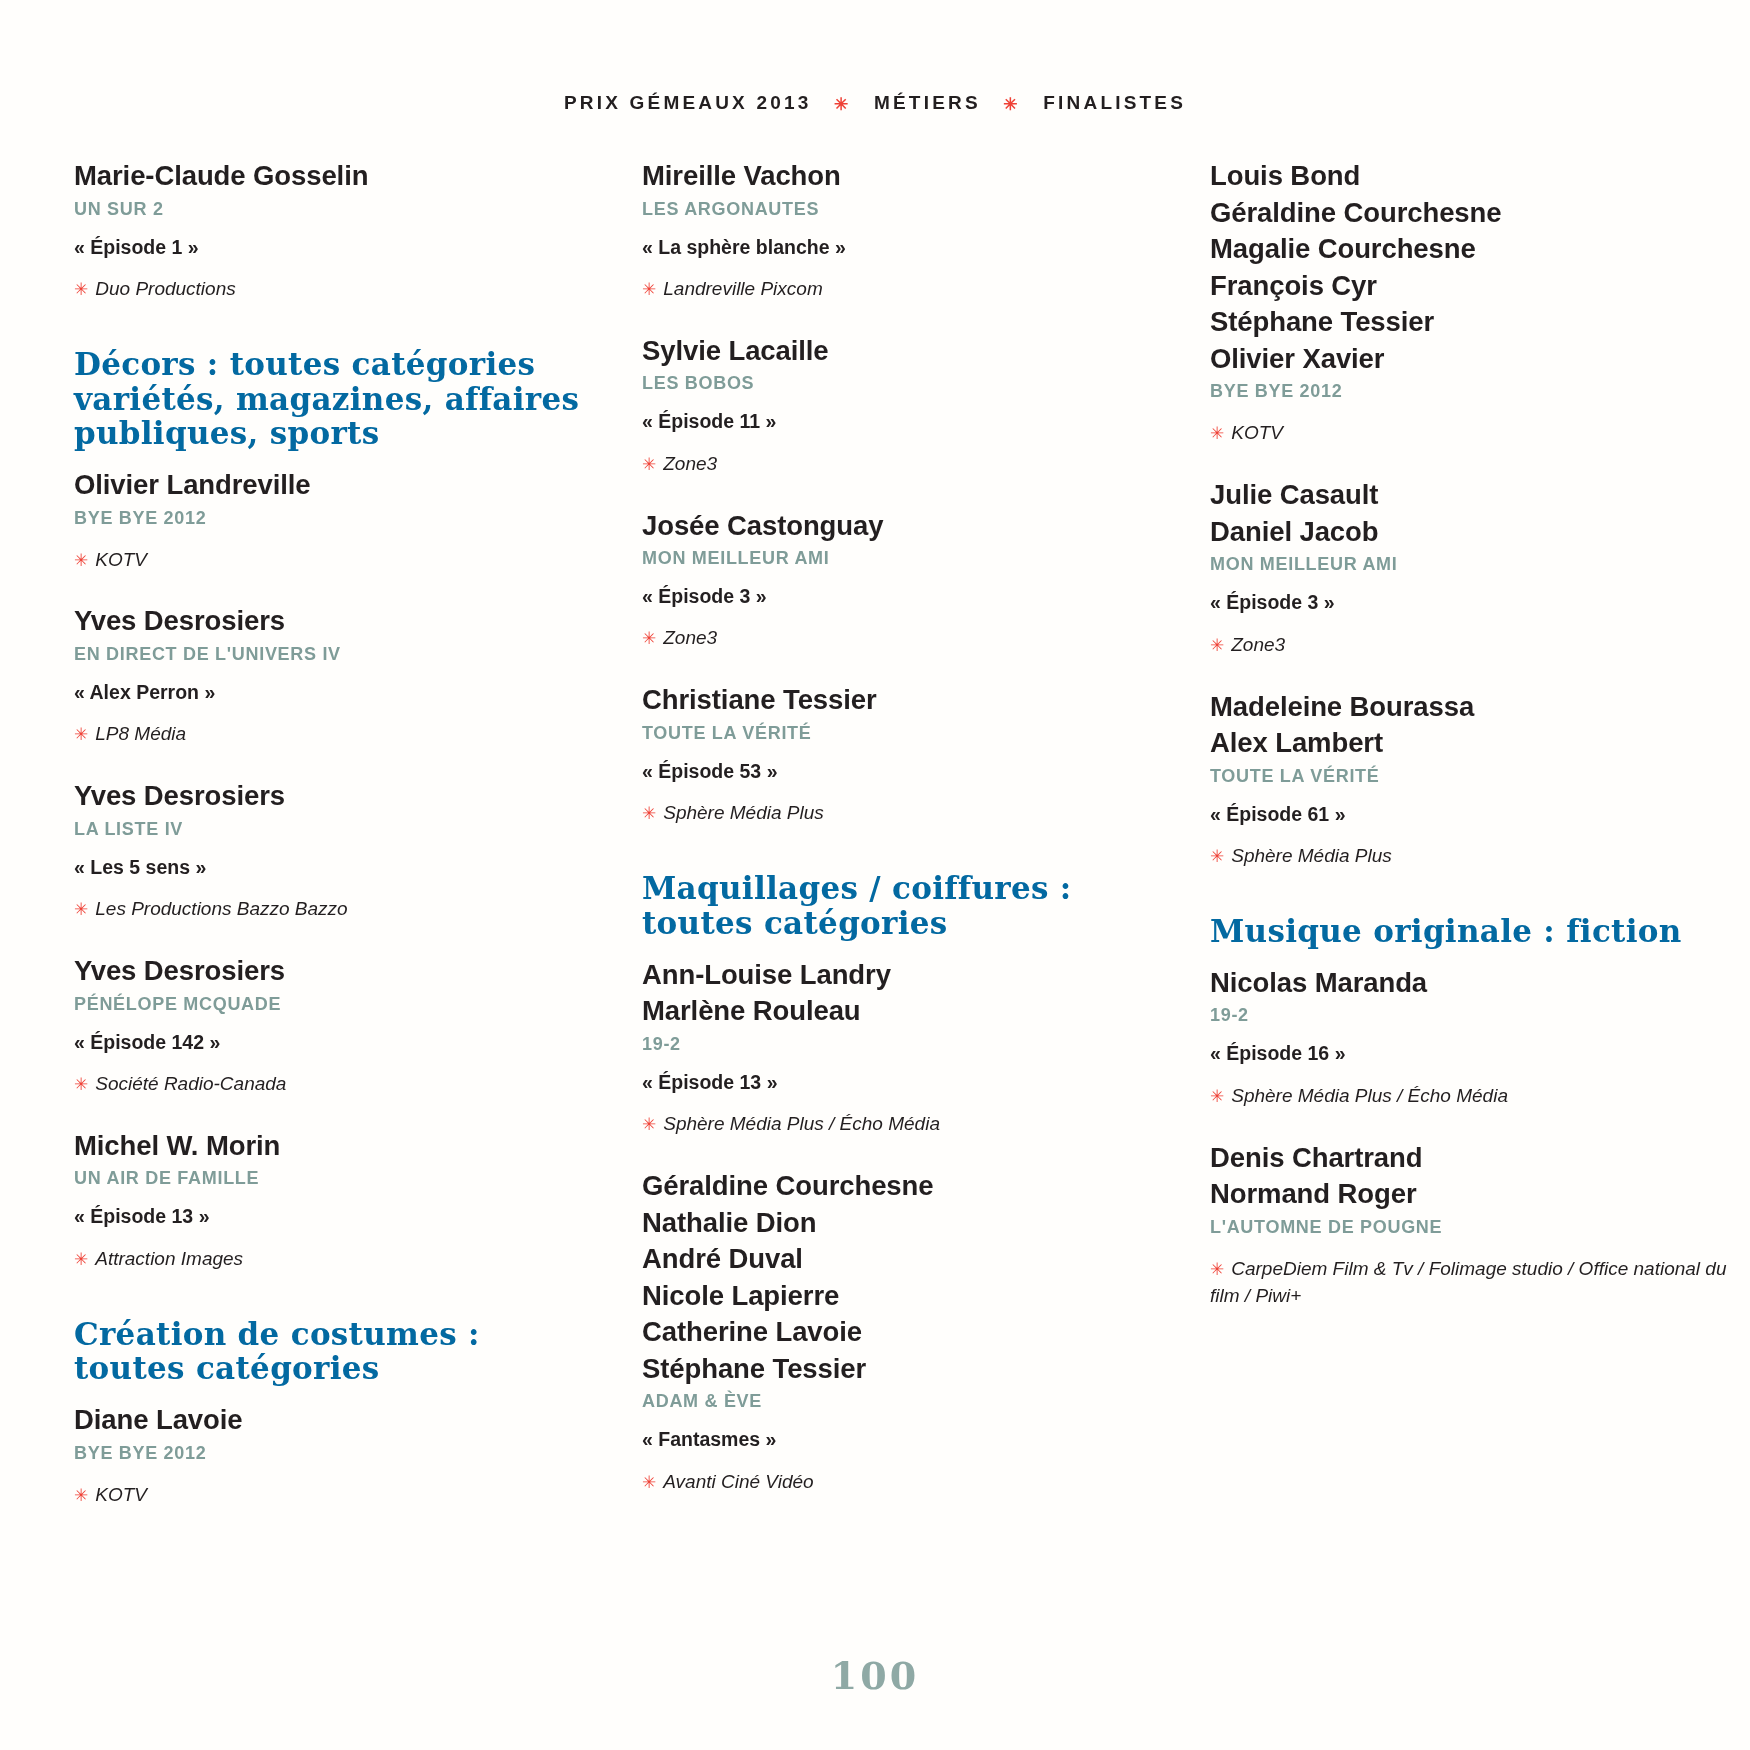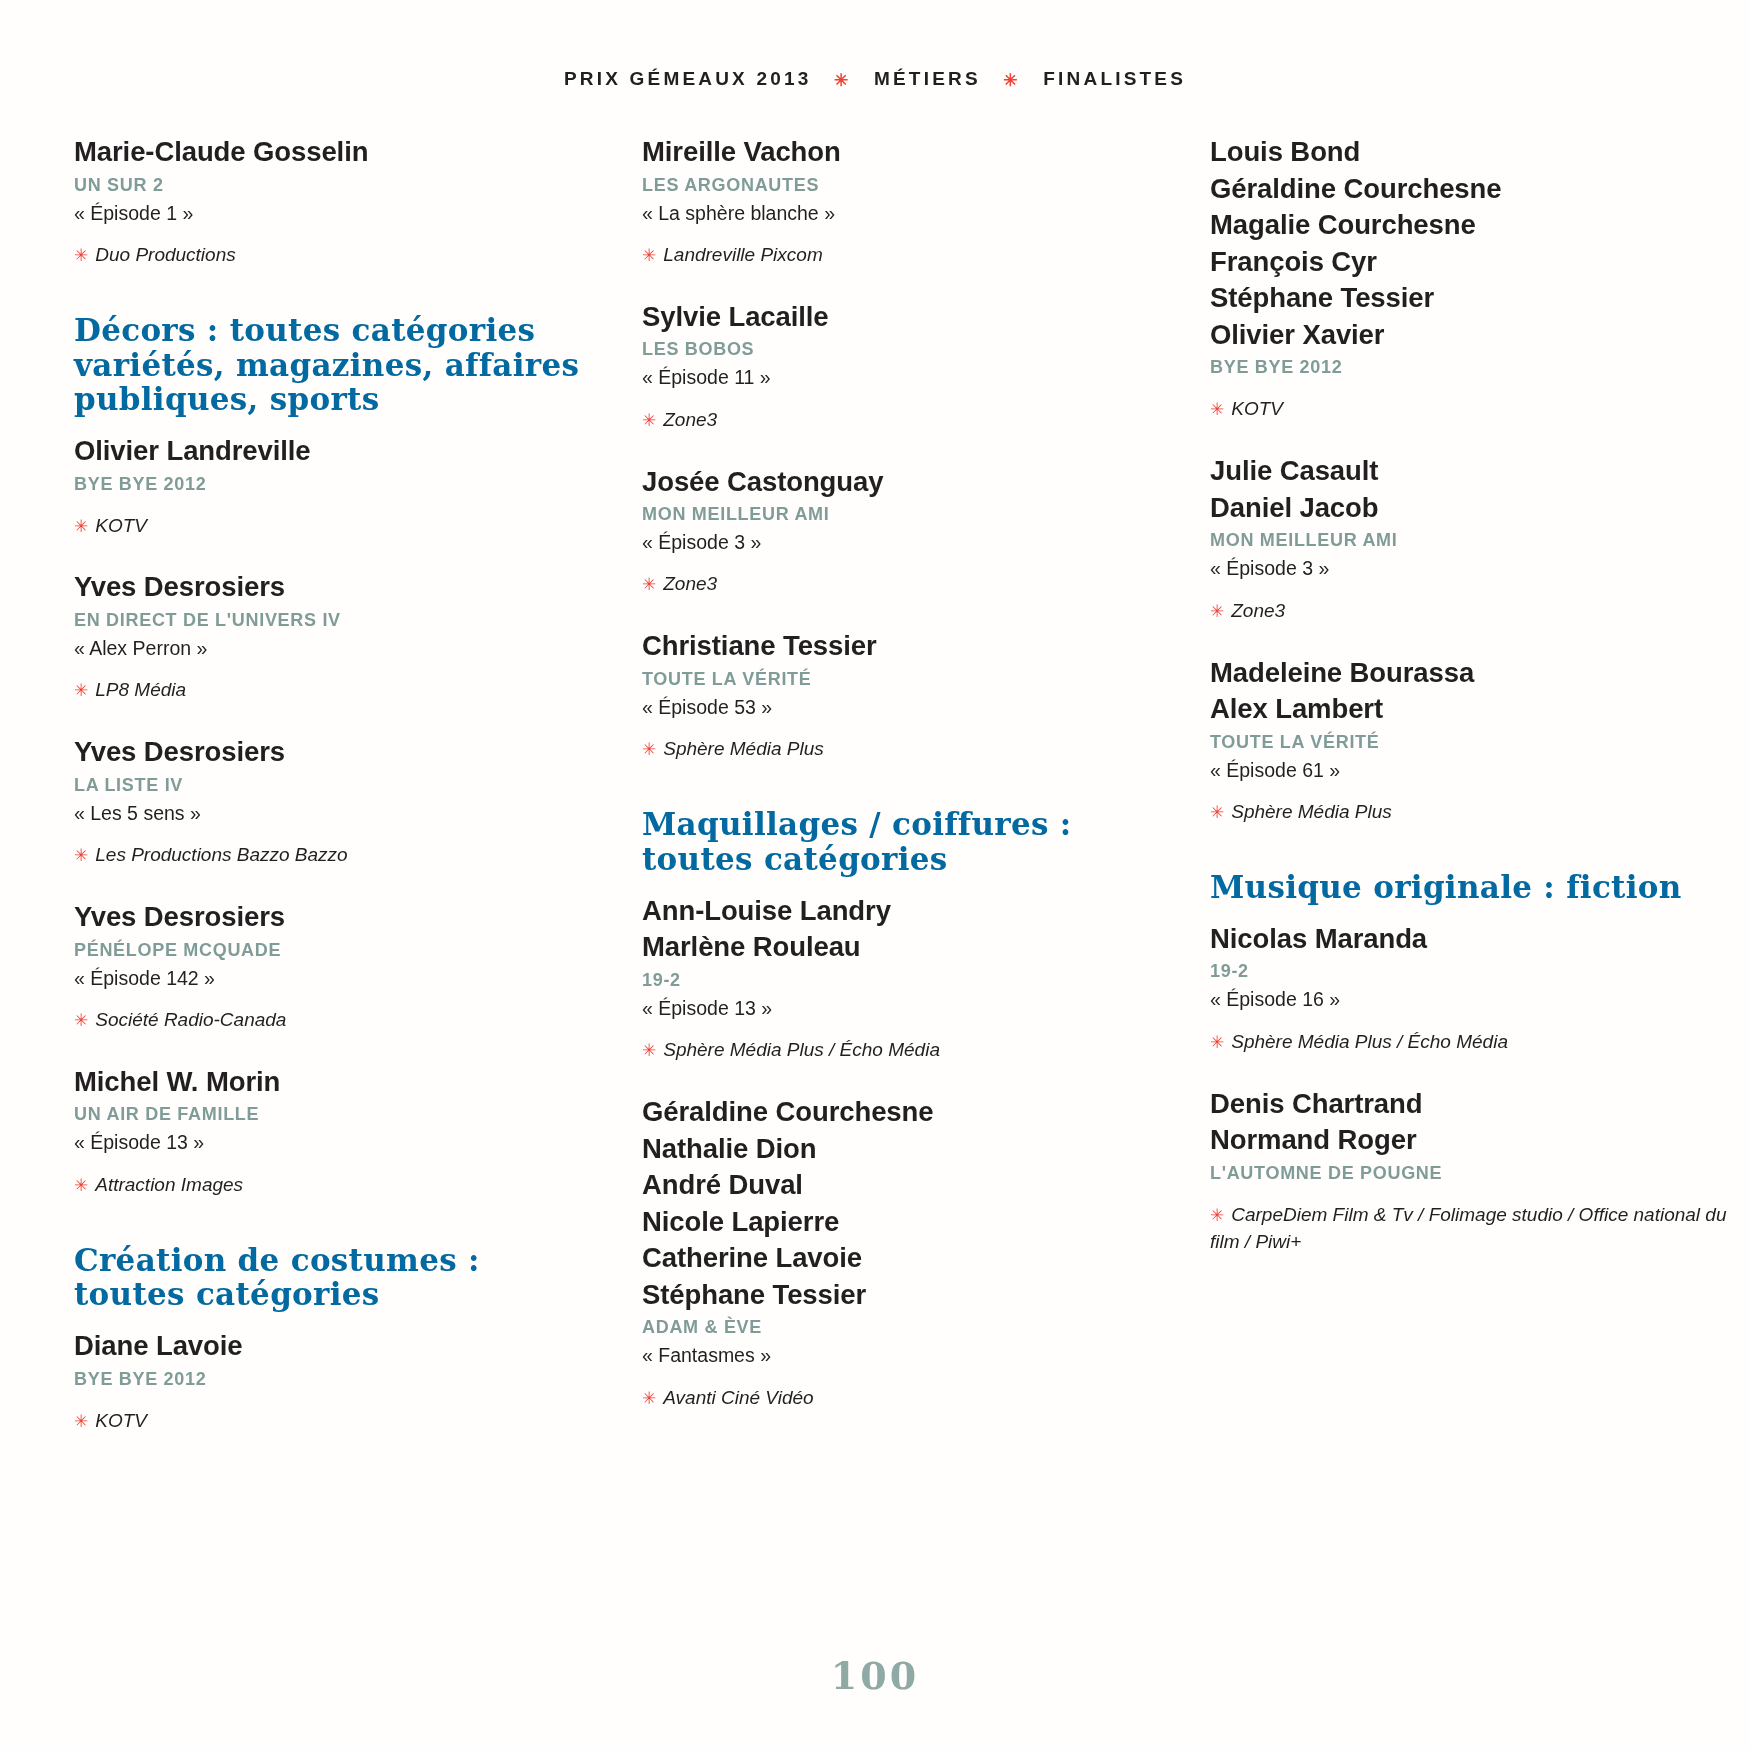--- a/index.html
+++ b/index.html
@@ -17,21 +17,21 @@
   .page {
     position: relative;
     width: 1750px;
     height: 1750px;
     box-sizing: border-box;
     padding: 0;
   }
   
   .running-head {
     text-align: center;
-    padding-top: 68px;
+    padding-top: 92px;
     font-size: 19px;
     font-weight: bold;
     letter-spacing: 3.2px;
     color: #231f20;
     white-space: nowrap;
   }
   .running-head .star {
     color: #ef4136;
     font-size: 17px;
     margin: 0 14px;
@@ -75,24 +75,24 @@
   .show {
     font-size: 18px;
     font-weight: bold;
     color: #7f9c98;
     letter-spacing: 0.7px;
     line-height: 1.5;
     margin-top: 1px;
   }
   .episode {
     font-size: 19.5px;
-    font-weight: normal;
+    font-weight: bold;
     color: #231f20;
     line-height: 1.45;
-    margin-top: 0;
+    margin-top: 10px;
   }
   .producer {
     font-size: 19px;
     font-style: italic;
     color: #231f20;
     line-height: 1.42;
     margin-top: 15px;
   }
   .producer .bullet {
     color: #ef4136;

